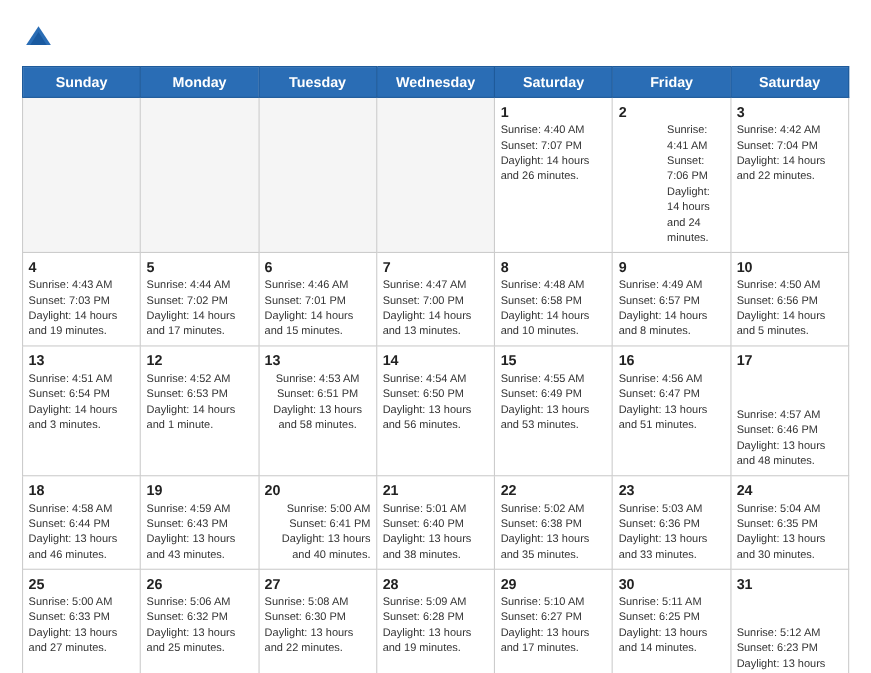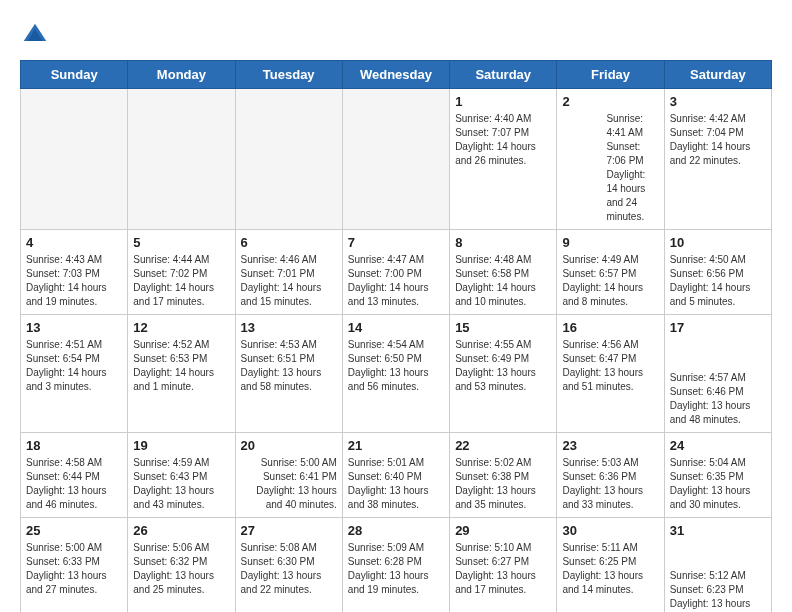--- a/index.html
+++ b/index.html
@@ -191,21 +191,21 @@
 Daylight: 14 hours and 3 minutes.</div>
         </td>
         <td>
           <div class="day-number">12</div>
           <div class="day-info" style="white-space: pre-line;">Sunrise: 4:52 AM
 Sunset: 6:53 PM
 Daylight: 14 hours and 1 minute.</div>
         </td>
         <td>
           <div class="day-number">13</div>
-          <div class="day-info" style="white-space: pre-line;">Sunrise: 4:53 AM
+          <div class="day-info" style="white-space: pre-line; text-align: center;">Sunrise: 4:53 AM
 Sunset: 6:51 PM
 Daylight: 13 hours and 58 minutes.</div>
         </td>
         <td>
           <div class="day-number">14</div>
           <div class="day-info" style="white-space: pre-line;">Sunrise: 4:54 AM
 Sunset: 6:50 PM
 Daylight: 13 hours and 56 minutes.</div>
         </td>
         <td>

